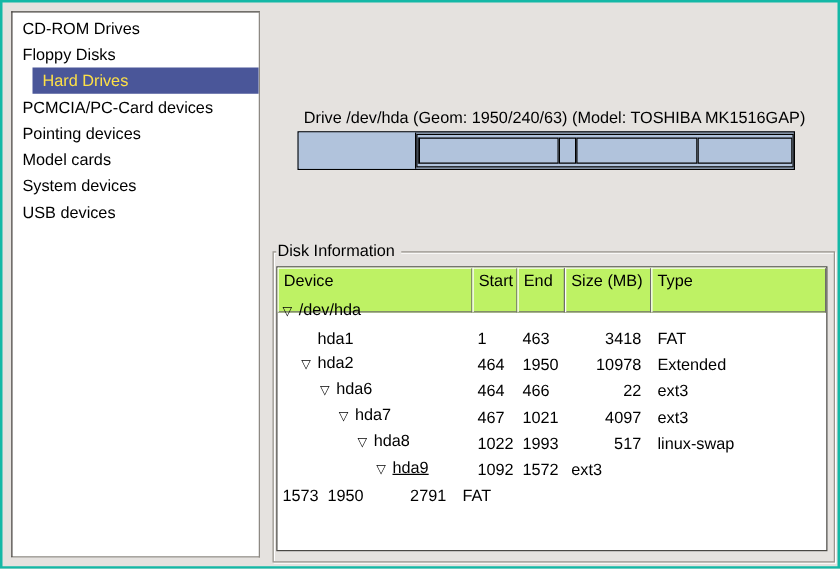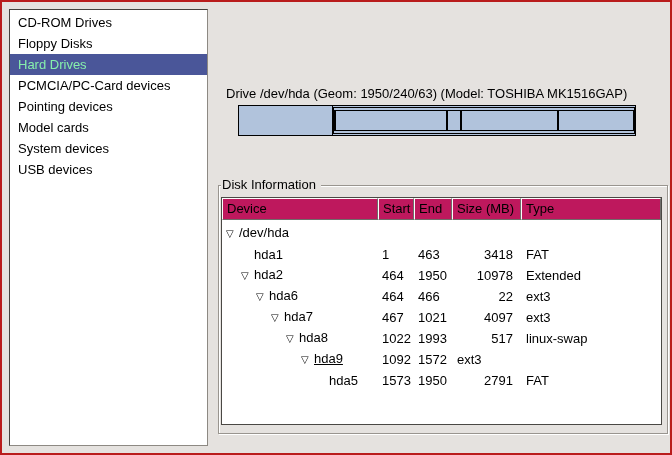--- a/index.html
+++ b/index.html
@@ -1,50 +1,50 @@
 <!DOCTYPE html>
 <html><head>
 <meta charset="utf-8">
 <style>
   html,body{margin:0;padding:0;background:#e5e2df;}
   #window{
     position:relative;width:672px;height:455px;box-sizing:border-box;
-    border:2px solid #b91c1c;background:#e5e2df;overflow:hidden;
+    border:2px solid #14b8a6;background:#e5e2df;overflow:hidden;
     font-family:"Liberation Sans","DejaVu Sans",sans-serif;font-size:13px;color:#000;padding-left:44px;
   }
   
   .device-list{
     position:absolute;left:7px;top:7px;width:199px;height:437px;box-sizing:border-box;
     background:#fff;border:1px solid #8d8983;border-top-color:#44413d;border-left-color:#44413d;
     padding-top:2px;overflow:hidden;
   }
   .list-item{height:21px;line-height:21px;padding-left:8px;white-space:nowrap;cursor:default;}
-  .list-item.selected{background:#4a5699;color:#86efac;}
+  .list-item.selected{background:#4a5699;color:#fde047;margin-left:16px;}
   
-  .drive-label{position:absolute;left:224px;top:84px;width:398px;height:16px;line-height:16px;
+  .drive-label{position:absolute;left:241px;top:84px;width:398px;height:16px;line-height:16px;
     text-align:center;white-space:nowrap;}
   
   .partition-bar{position:absolute;left:236px;top:103px;width:398px;height:31px;box-sizing:border-box;
     background:#b1c3dc;border:1px solid #000;}
   .seg-primary{position:absolute;top:0;bottom:0;left:0;box-sizing:border-box;
     background:#b1c3dc;border-right:1px solid #000;}
   .seg-extended{position:absolute;top:1px;bottom:1px;right:0;box-sizing:border-box;
     background:#b1c3dc;border:1px solid #000;}
   .seg-logical{position:absolute;top:2px;bottom:2px;box-sizing:border-box;
     background:#b1c3dc;border:1px solid #000;}
   
-  .disk-frame{position:absolute;left:216px;top:183px;width:450px;height:249px;box-sizing:border-box;
+  .disk-frame{position:absolute;left:216px;top:199px;width:450px;height:249px;box-sizing:border-box;
     border:1px solid #99958f;box-shadow:inset 1px 1px 0 #ffffff,1px 1px 0 #ffffff;}
   .frame-label{position:absolute;top:-9px;left:2px;height:16px;line-height:16px;
     background:#e5e2df;padding:0 5px 0 1px;white-space:nowrap;}
   
   .disk-table{position:absolute;left:2px;top:11px;width:441px;bottom:8px;box-sizing:border-box;
     border:1px solid #4a4844;background:#fff;overflow:hidden;}
   .thead{display:flex;height:22px;}
-  .th{box-sizing:border-box;height:22px;line-height:19px;background:#be185d;
+  .th{box-sizing:border-box;height:36px;line-height:19px;background:#bef264;
     border-top:1px solid #fdfdfd;border-left:1px solid #fdfdfd;
     border-right:1px solid #6f6d6a;border-bottom:1px solid #6f6d6a;
     padding-left:4px;white-space:nowrap;overflow:hidden;cursor:default;}
   .tbody{padding-top:3px;}
   .tr{display:flex;height:21px;line-height:21px;cursor:default;align-items:flex-end;}
   .td{box-sizing:border-box;white-space:nowrap;overflow:hidden;}
   .col0{width:156px;}.col1{width:36px;}.col2{width:38px;}.col3{width:69px;}.col4{flex:1;}
   .td.col1,.td.col2{padding-left:4px;}
   .td.col3{text-align:right;padding-right:8px;}
   .td.col4{padding-left:5px;}
@@ -132,21 +132,20 @@
             <div class="td col3">517</div>
             <div class="td col4">linux-swap</div>
           </div>
           <div class="tr">
             <div class="td col0" style="padding-left: 79px; text-decoration: underline;"><span class="expander">▽</span><span>hda9</span></div>
             <div class="td col1">1092</div>
             <div class="td col2">1572</div>
             <div class="td col4">ext3</div>
           </div>
           <div class="tr">
-            <div class="td col0" style="padding-left: 94px;"><span class="expander"></span><span>hda5</span></div>
             <div class="td col1">1573</div>
             <div class="td col2">1950</div>
             <div class="td col3">2791</div>
             <div class="td col4">FAT</div>
           </div>
         </div>
     </div>
   </div>
 
 </div>

